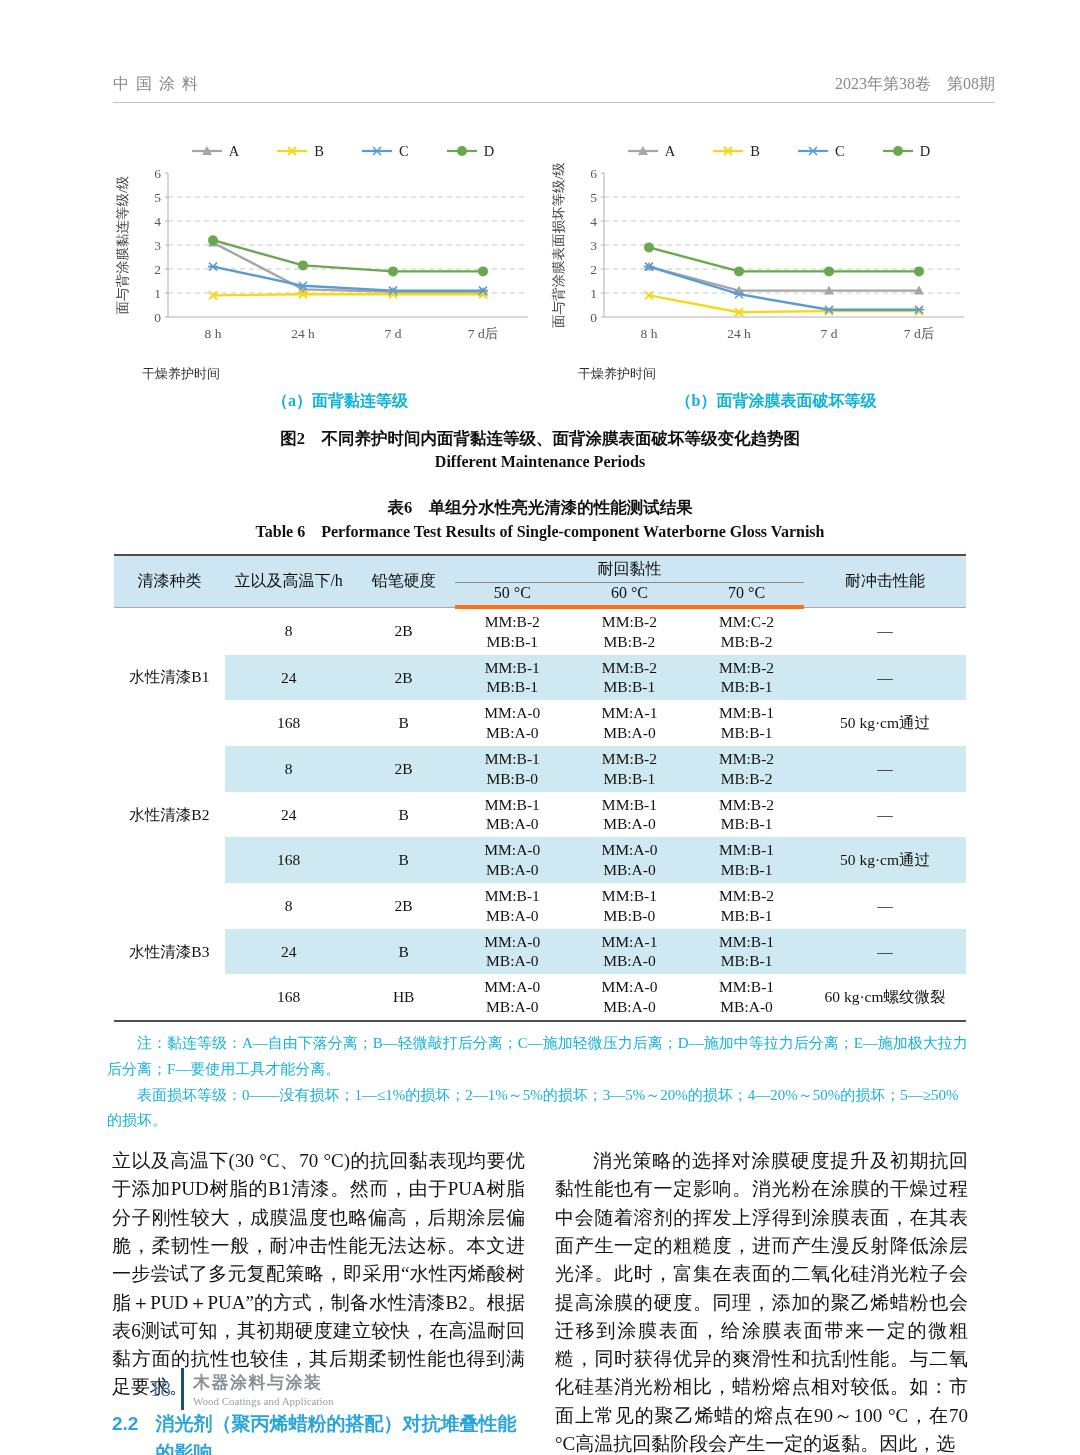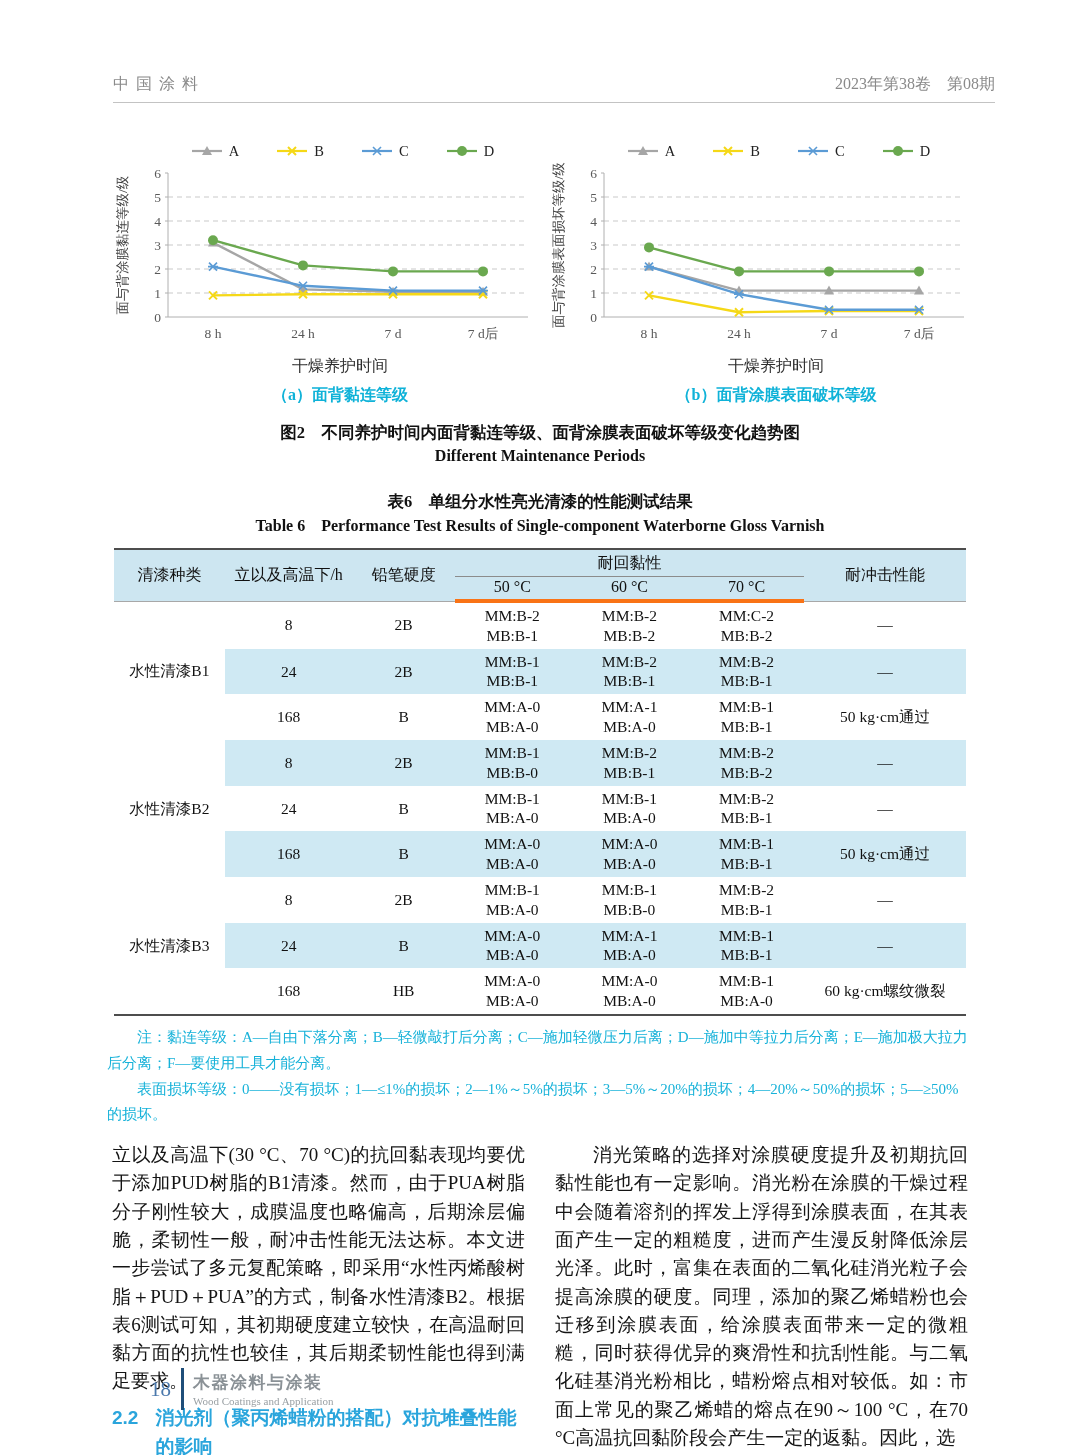--- a/index.html
+++ b/index.html
@@ -23,21 +23,21 @@
   .lg-label { font-size:14.5px; margin-left:5px; color:#222; }
   .plot-row { display:flex; margin-top:3px; }
   .ylab { width:22px; position:relative; }
   .ylab span {
     position:absolute; left:50%; top:44%;
     transform:translate(-50%,-50%) rotate(-90deg);
     white-space:nowrap; font-size:13.5px; color:#3d3d3d;
   }
   svg.plot { display:block; }
   .tick { font-size:13.5px; fill:#595959; font-family:"Liberation Serif",serif; }
-  .chart-xlabel { text-align:center; font-size:16px; color:#2e2e2e; margin-top:9px; padding-left:30px; }
+  .chart-xlabel { font-size:13px; color:#2e2e2e; margin-top:18px; padding-left:30px; }
   .chart-caption { text-align:center; color:#0fb2d8; font-weight:bold; font-size:16px; margin-top:8px; padding-left:30px; }
   
   .fig-zh { text-align:center; font-weight:bold; font-size:16.5px; margin-top:16px; color:#111; }
   .fig-en { text-align:center; font-weight:bold; font-size:16px; margin-top:3px; color:#111; }
   .tbl-zh { text-align:center; font-weight:bold; font-size:16.5px; margin-top:26px; color:#111; }
   .tbl-en { text-align:center; font-weight:bold; font-size:16px; margin-top:3px; color:#111; }
   
   table {
     width:852px; margin:11px auto 0; border-collapse:collapse;
     border-top:2px solid #4d4d4d; border-bottom:2px solid #4d4d4d;

